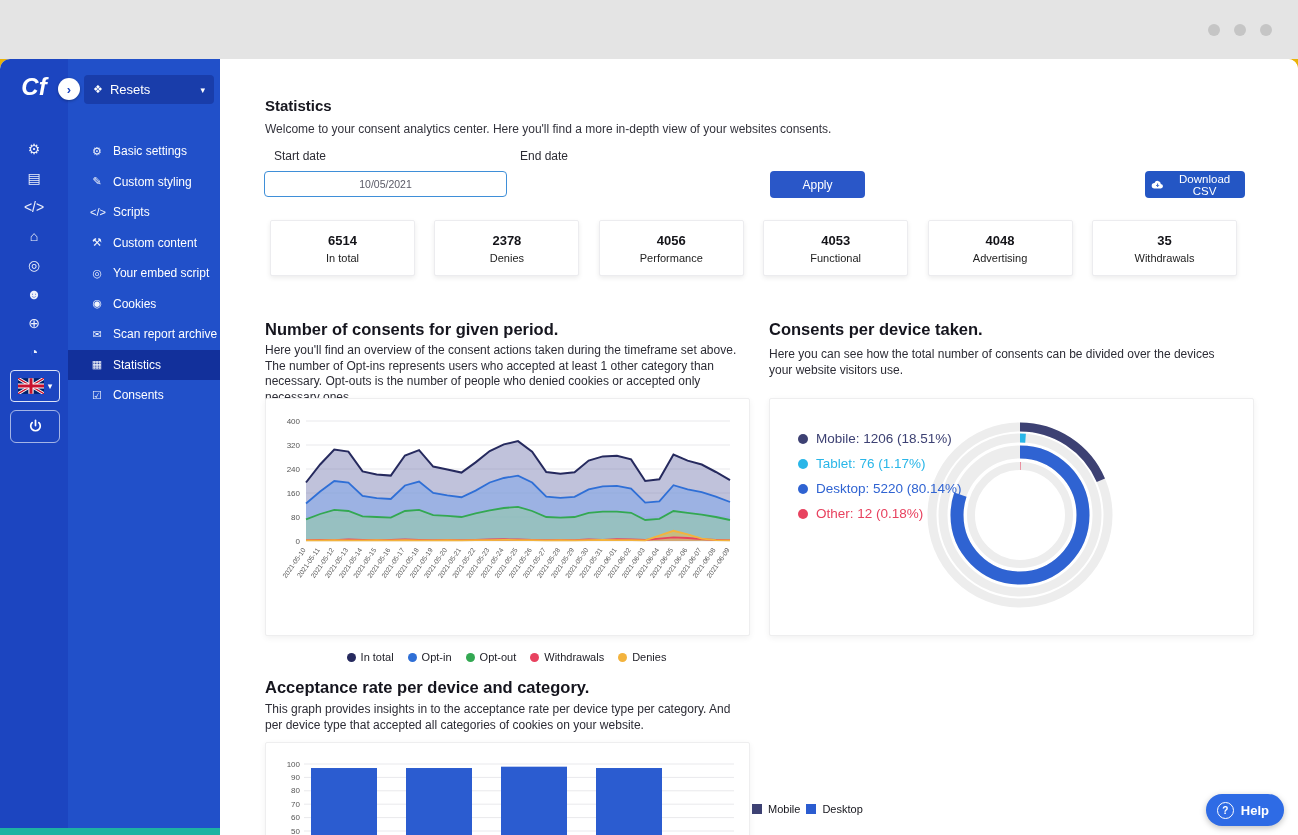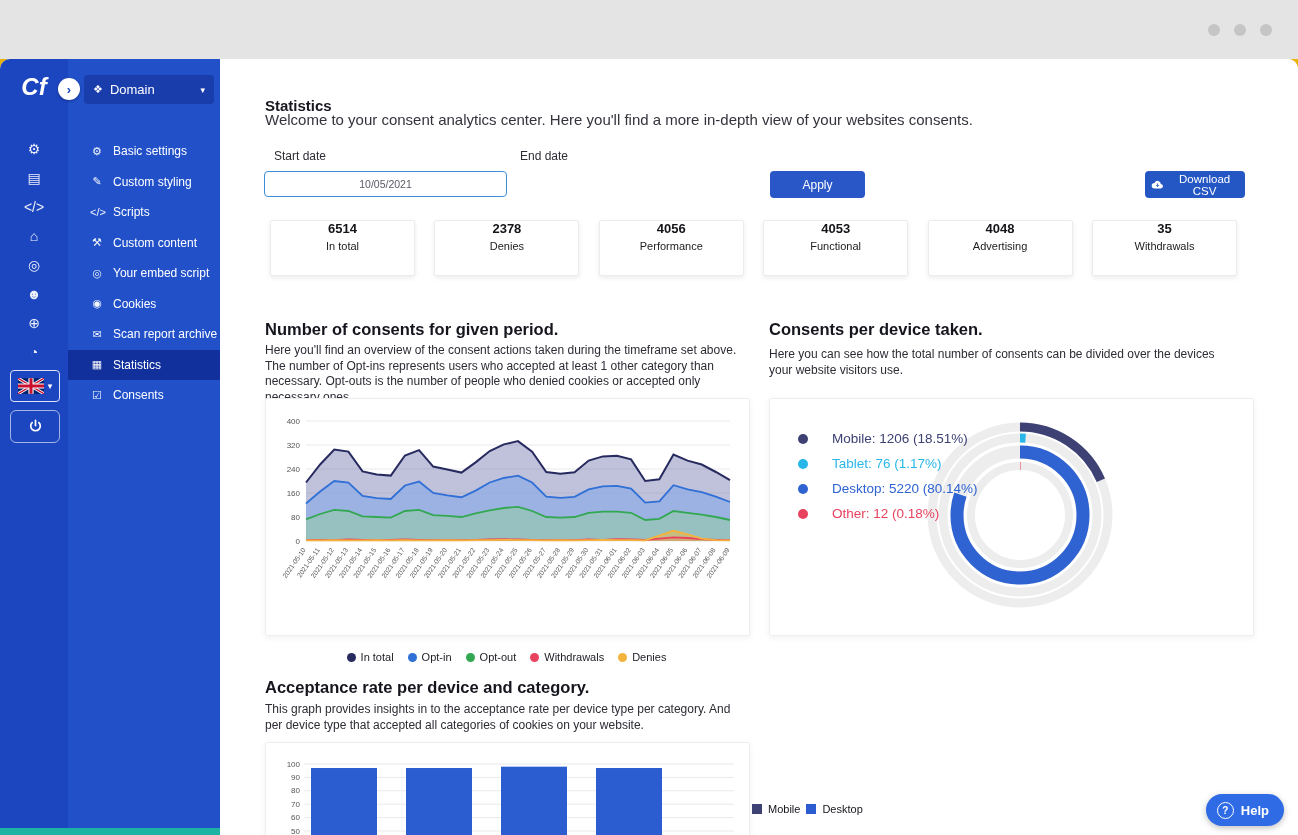--- a/index.html
+++ b/index.html
@@ -26,32 +26,32 @@
   .menu{position:absolute;top:77px;left:0;right:0;}
   .menu-item{height:30.5px;display:flex;align-items:center;padding-left:22px;gap:9px;color:#fff;font-size:12px;cursor:pointer;}
   .menu-item.active{background:#12309b;}
   .mi-icon{width:14px;text-align:center;font-size:11px;color:rgba(255,255,255,.95);}
 
   .collapse-btn{position:absolute;top:19px;left:58px;width:22px;height:22px;background:#fff;border-radius:50%;box-shadow:0 1px 3px rgba(0,0,0,.3);color:#1c45c0;font-size:13px;font-weight:bold;display:flex;align-items:center;justify-content:center;z-index:6;cursor:pointer;}
   .bottom-strip{position:absolute;left:0;bottom:0;width:220px;height:7px;background:#1db3a2;z-index:5;}
 
   .main{position:absolute;left:220px;top:0;right:0;bottom:0;background:#fff;overflow:hidden;}
   .page-title{position:absolute;left:45px;top:38px;font-size:15px;font-weight:bold;color:#17171f;}
-  .page-sub{position:absolute;left:45px;top:52px;font-size:15px;color:#33333c;}
+  .page-sub{position:absolute;left:45px;top:63px;font-size:12px;color:#33333c;}
   .fl-label{position:absolute;top:90px;font-size:12px;color:#2c2c34;}
   .fl-start{left:54px;} .fl-end{left:300px;}
   .dinput{position:absolute;top:112px;height:26px;width:243px;border-radius:4px;font-size:10.5px;color:#5a5a66;text-align:center;background:#fff;box-sizing:border-box;outline:none;font-family:"Liberation Sans",sans-serif;}
   .in-start{left:44px;border:1.5px solid #3f8fd8;}
   .in-end{left:290px;border:1px solid #e2e2e6;}
   .btn{display:flex;align-items:center;justify-content:center;color:#fff;border:none;border-radius:4px;cursor:pointer;font-family:"Liberation Sans",sans-serif;}
   .btn-apply{position:absolute;left:550px;top:112px;width:95px;height:27px;background:#2a57c8;font-size:12px;}
   .btn-csv{position:absolute;left:925px;top:112px;width:100px;height:27px;background:#2456c4;font-size:11.5px;gap:6px;}
 
   .cards{position:absolute;left:50px;top:161px;width:967px;display:flex;gap:19.4px;}
-  .stat-card{width:145px;height:56px;background:#fff;border:1px solid #ececef;border-radius:2px;box-shadow:0 2px 5px rgba(0,0,0,.08);display:flex;flex-direction:column;align-items:center;gap:4px;box-sizing:border-box;}
+  .stat-card{width:145px;height:56px;background:#fff;border:1px solid #ececef;border-radius:2px;box-shadow:0 2px 5px rgba(0,0,0,.08);display:flex;flex-direction:column;align-items:center;justify-content:center;gap:4px;box-sizing:border-box;}
   .sc-value{font-size:13px;font-weight:bold;color:#141419;}
   .sc-label{font-size:11px;color:#222;}
 
   .sec-h{position:absolute;font-size:16.5px;font-weight:600;color:#15151e;}
   .sec-p{position:absolute;font-size:12px;color:#2c2c35;line-height:1.3;}
   .h-consents{left:45px;top:261px;}
   .p-consents{left:45px;top:284px;width:482px;}
   .h-devices{left:549px;top:261px;}
   .p-devices{left:549px;top:288px;width:458px;}
   .h-accept{left:45px;top:619px;font-weight:700;}
@@ -60,21 +60,21 @@
   .chart-card{position:absolute;background:#fff;border:1px solid #eeeeef;border-radius:2px;box-shadow:0 2px 6px rgba(0,0,0,.06);}
   .card-line{left:45px;top:339px;width:483px;height:236px;}
   .card-donut{left:549px;top:339px;width:483px;height:236px;}
   .card-bar{left:45px;top:683px;width:483px;height:170px;}
 
   .line-legend{position:absolute;left:45px;top:592px;width:483px;display:flex;justify-content:center;gap:14px;font-size:11px;color:#1c1c24;align-items:center;}
   .ll-item{display:flex;align-items:center;gap:5px;}
   .ll-dot{width:9px;height:9px;border-radius:50%;}
 
   .device-legend{position:absolute;left:28px;top:32px;display:flex;flex-direction:column;gap:10px;font-size:13.5px;z-index:2;}
-  .dl-item{display:flex;align-items:center;gap:24px;}
+  .dl-item{display:flex;align-items:center;gap:8px;}
   .dl-dot{width:10px;height:10px;border-radius:50%;}
   .donut-svg{position:absolute;left:150px;top:16px;}
 
   .bar-legend{position:absolute;left:532px;top:744px;display:flex;flex-direction:row;gap:6px;font-size:11px;color:#15151c;}
   .bl-item{display:flex;align-items:center;gap:6px;}
   .bl-sq{width:10px;height:10px;}
 
   .help-btn{position:absolute;right:14px;bottom:9px;height:32px;padding:0 15px 0 11px;background:#2e6be5;border-radius:16px;color:#fff;display:flex;align-items:center;gap:7px;font-size:13px;font-weight:bold;box-shadow:0 2px 6px rgba(0,0,0,.25);cursor:pointer;border:none;font-family:"Liberation Sans",sans-serif;}
   .help-ic{width:15px;height:15px;border:1.5px solid #fff;border-radius:50%;font-size:10px;display:flex;align-items:center;justify-content:center;font-weight:bold;}
 </style>
@@ -118,21 +118,21 @@
         <svg width="15" height="15" viewBox="0 0 16 16">
           <path d="M8 1.5 V7" stroke="#fff" stroke-width="1.8" fill="none" stroke-linecap="round"></path>
           <path d="M4.4 3.8 a5.1 5.1 0 1 0 7.2 0" fill="none" stroke="#fff" stroke-width="1.8" stroke-linecap="round"></path>
         </svg>
       </div>
     </div>
 
     <div class="sidebar">
       <div class="domain-btn">
         <span class="dom-icon">❖</span>
-        <span class="dom-label">Domain</span>
+        <span class="dom-label">Resets</span>
         <span class="dom-caret">▾</span>
       </div>
       <div id="side-menu" class="menu">
           <div class="menu-item">
             <span class="mi-icon">⚙</span>
             <span class="mi-label">Basic settings</span>
           </div>
           <div class="menu-item">
             <span class="mi-icon">✎</span>
             <span class="mi-label">Custom styling</span>

